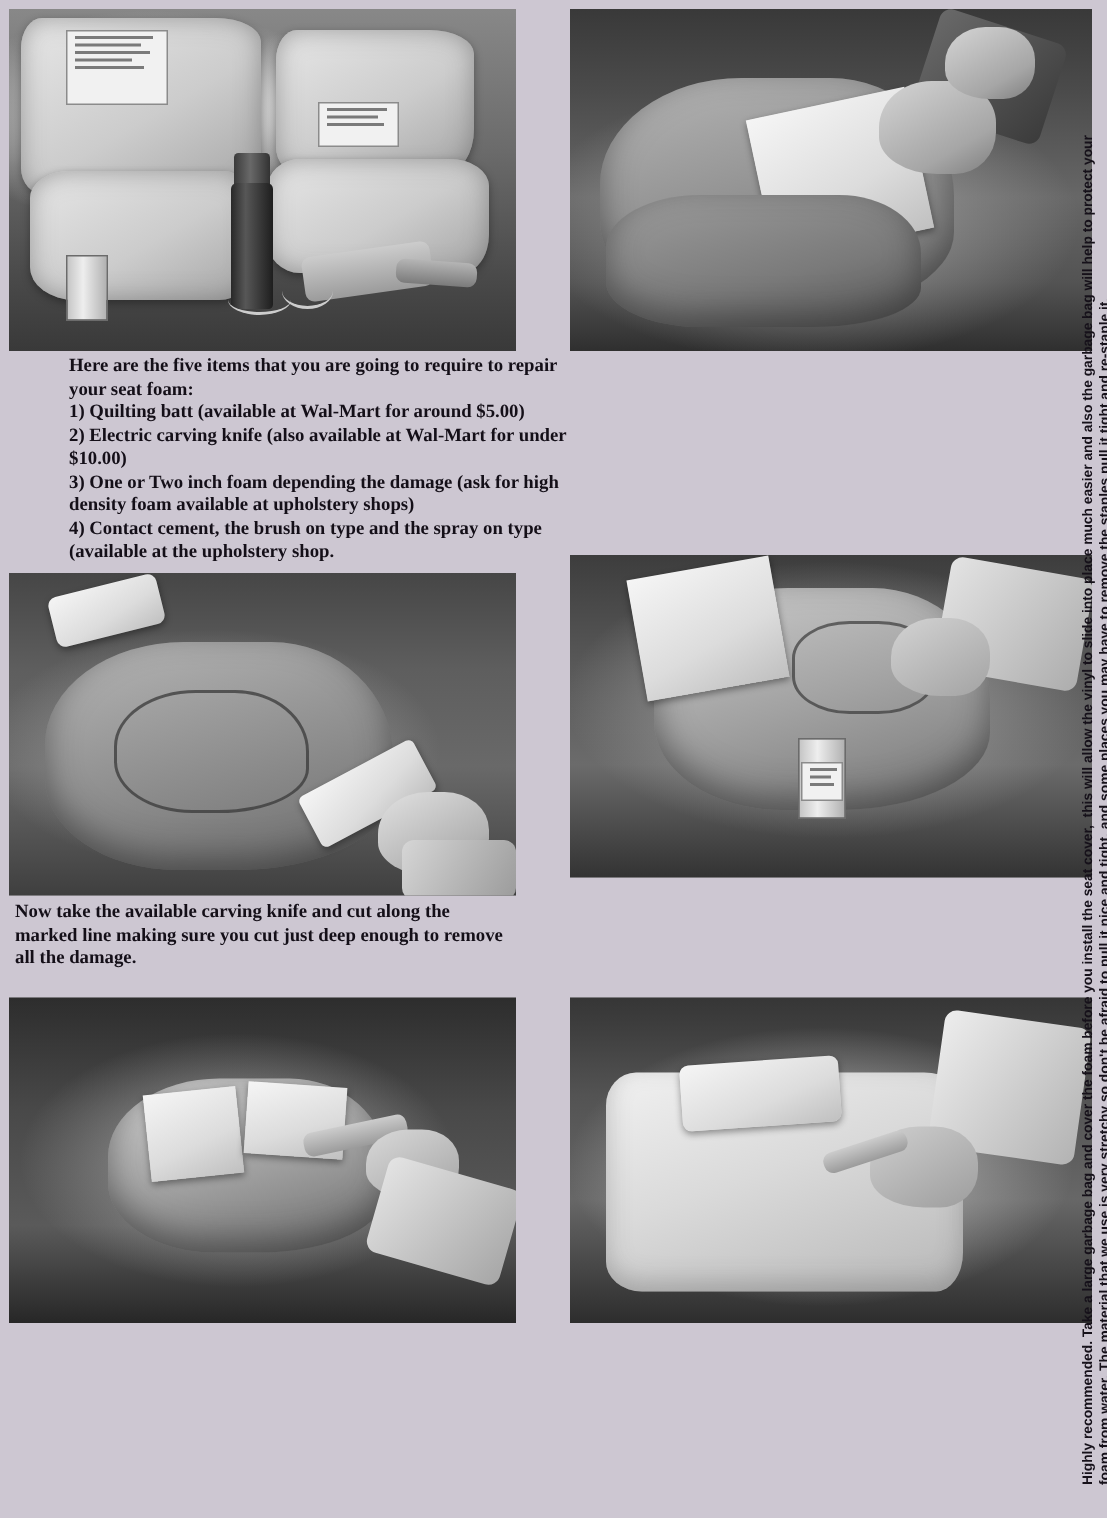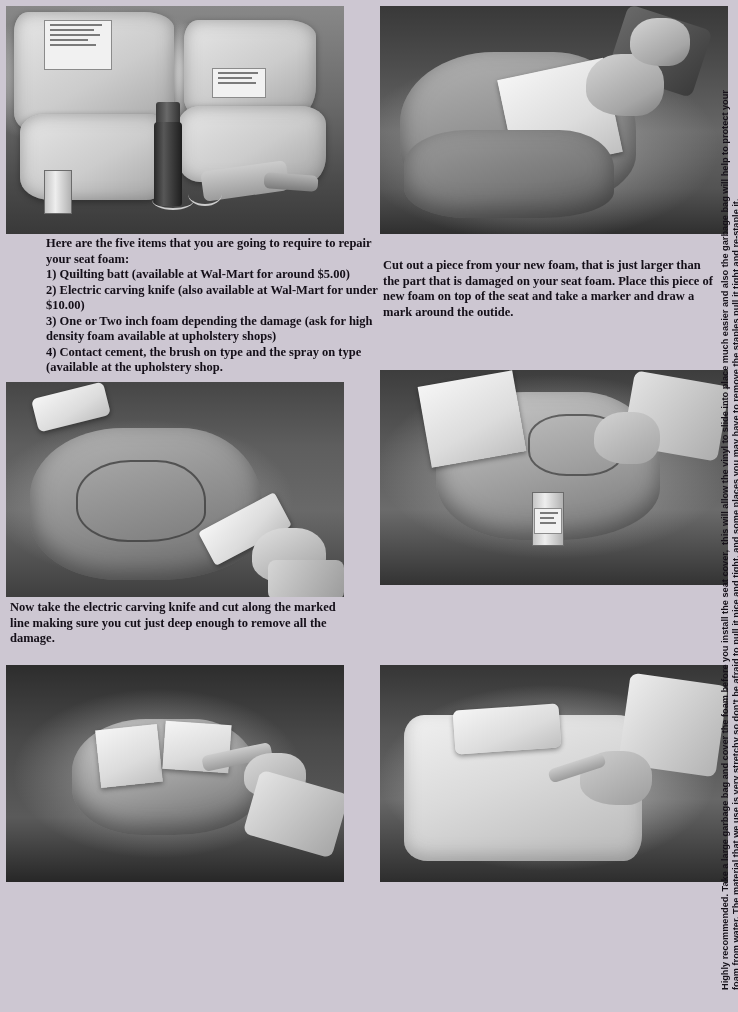--- a/index.html
+++ b/index.html
@@ -215,33 +215,32 @@
   <div class="photo" id="photo2">
     <div class="bg"></div>
     <div class="seat-blob" style="left:20px; top:46px; width:236px; height:158px;"></div>
     <div class="foam-slab" style="left:126px; top:62px; width:108px; height:96px; transform:rotate(-12deg);"></div>
     <div class="sleeve" style="left:236px; top:10px; width:88px; height:70px; transform:rotate(18deg);"></div>
     <div class="hand" style="left:206px; top:48px; width:78px; height:62px;"></div>
     <div class="hand" style="left:250px; top:12px; width:60px; height:48px;"></div>
     <div class="seat-blob" style="left:24px; top:124px; width:210px; height:88px; border-radius:30% 26% 34% 30% / 40% 44% 30% 34%; background:linear-gradient(165deg,#a19d9c,#7d7979 60%,#5b585c);"></div>
   </div>
 
-  <div class="caption" id="cap2" style="left:383px; top:258px; width:330px;">Cut out a piece from your new foam, that is just larger than the part that is damaged on your seat foam. Place this piece of new foam on top of the seat and take a marker and draw a mark around the outide.</div>
 
   <div class="photo" id="photo3">
     <div class="bg"></div>
     <div class="foam-slab" style="left:28px; top:8px; width:74px; height:34px; transform:rotate(-14deg); border-radius:6px;"></div>
     <div class="seat-blob" style="left:24px; top:46px; width:232px; height:152px;"></div>
     <div style="position:absolute; left:70px; top:78px; width:126px; height:78px; border:2px solid #3b3840; border-radius:42% 38% 46% 40% / 46% 50% 36% 42%; opacity:.75;"></div>
     <div class="foam-slab" style="left:196px; top:128px; width:86px; height:38px; transform:rotate(-28deg); border-radius:4px;"></div>
     <div class="hand" style="left:246px; top:146px; width:74px; height:56px; background:linear-gradient(150deg,#e4e1de,#b5b1ae 70%,#8b8786);"></div>
     <div class="sleeve" style="left:262px; top:178px; width:76px; height:40px; background:linear-gradient(120deg,#d9d6d3,#9d9a99);"></div>
   </div>
 
-  <div class="caption" id="cap3" style="left:10px; top:600px; width:330px;">Now take the electric carving knife and cut along the marked line making sure you cut just deep enough to remove all the damage.</div>
+  <div class="caption" id="cap3" style="left:10px; top:600px; width:330px;">Now take the available carving knife and cut along the marked line making sure you cut just deep enough to remove all the damage.</div>
 
   <div class="photo" id="photo4">
     <div class="bg"></div>
     <div class="seat-blob" style="left:56px; top:22px; width:224px; height:148px; background:linear-gradient(165deg,#cfcbc8,#a5a19e 50%,#78747a);"></div>
     <div class="foam-slab" style="left:44px; top:8px; width:96px; height:82px; transform:rotate(-10deg);"></div>
     <div style="position:absolute; left:148px; top:44px; width:92px; height:58px; border:2px solid #3c3942; border-radius:40%; opacity:.7;"></div>
     <div class="sleeve" style="left:248px; top:8px; width:96px; height:76px; background:linear-gradient(120deg,#e6e3e0,#b0adaa); transform:rotate(10deg);"></div>
     <div class="hand" style="left:214px; top:42px; width:66px; height:52px; background:linear-gradient(150deg,#d6d2cf,#a6a29f);"></div>
     <div class="small-can" style="left:152px; top:122px; width:30px; height:52px;"></div>
     <div class="label-sq" style="left:154px; top:138px; width:26px; height:24px;">

